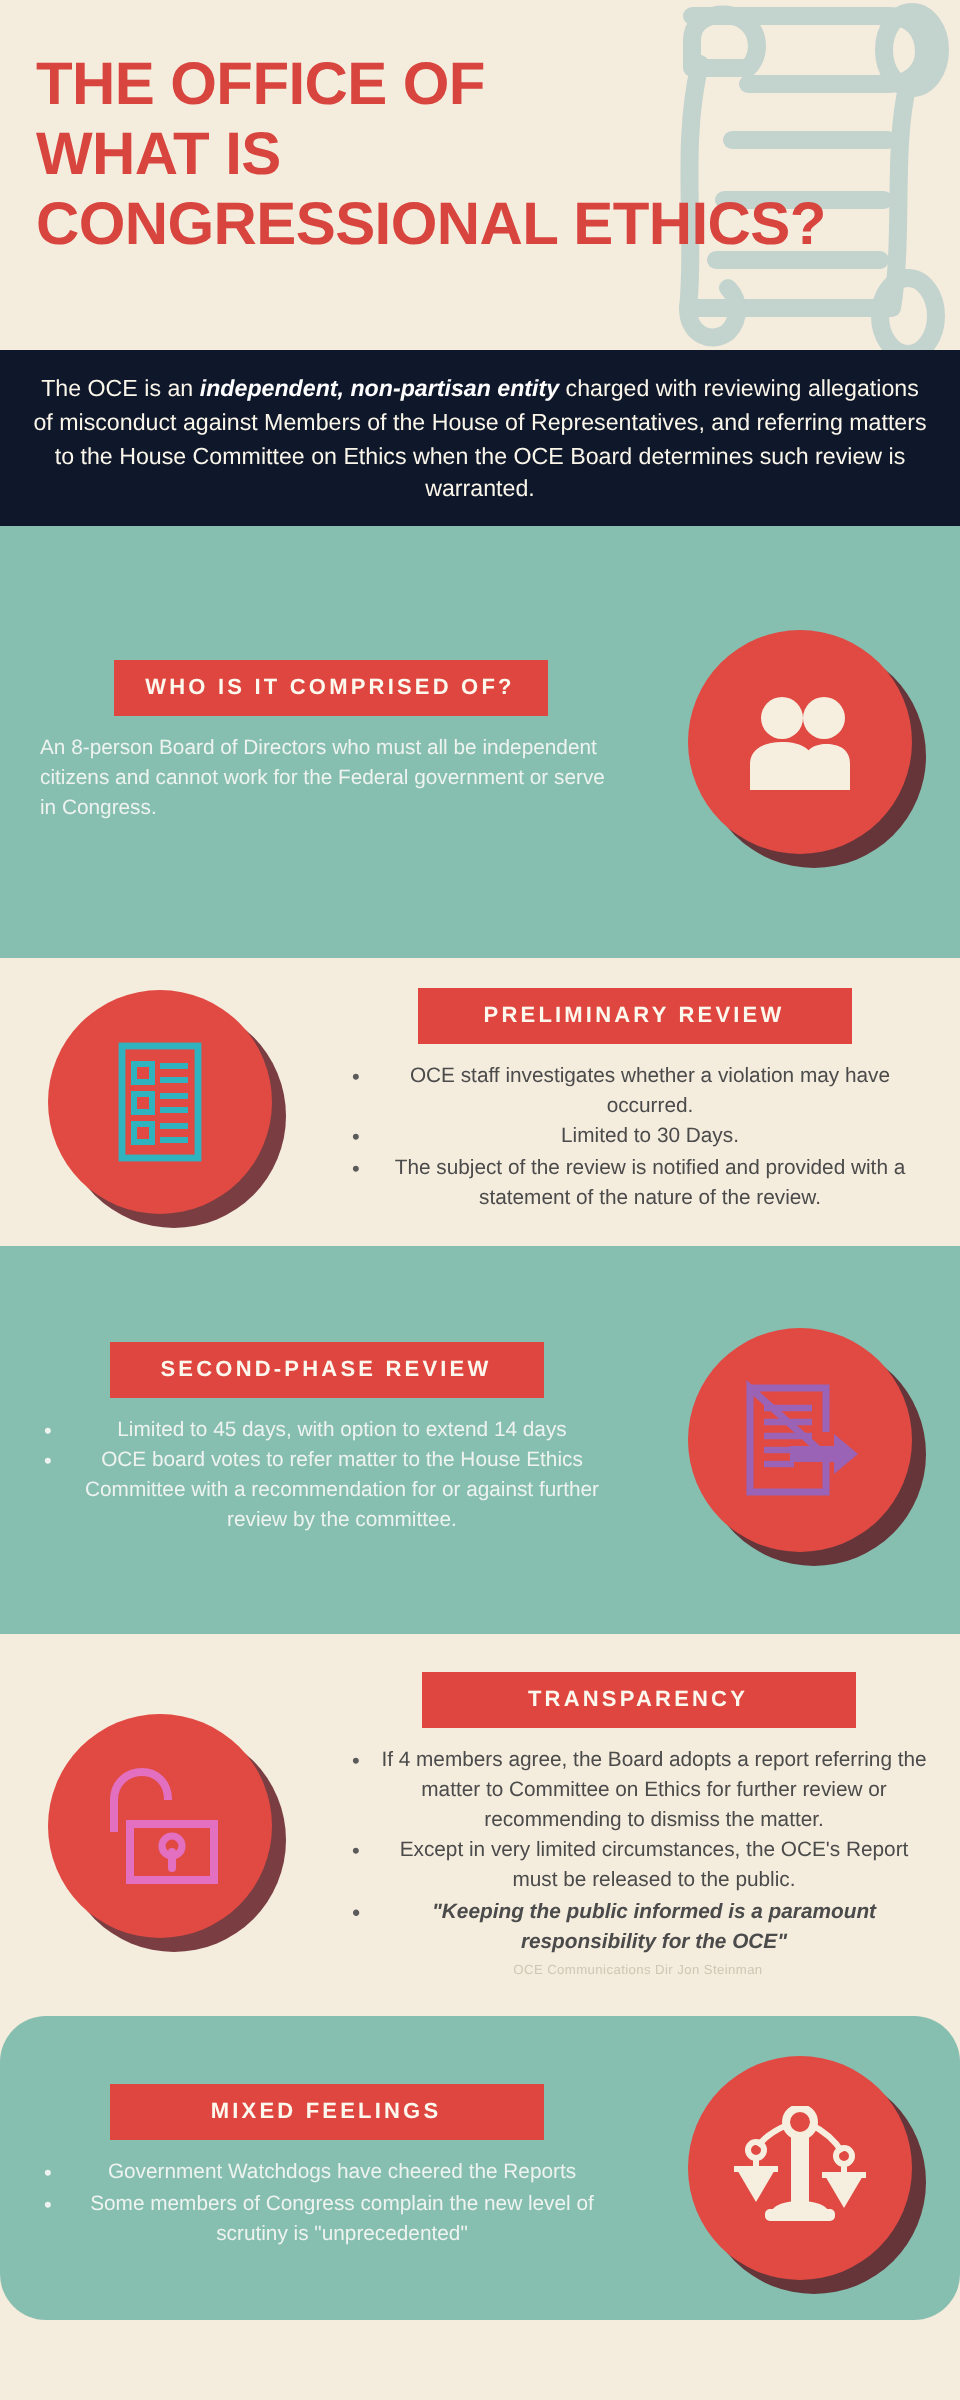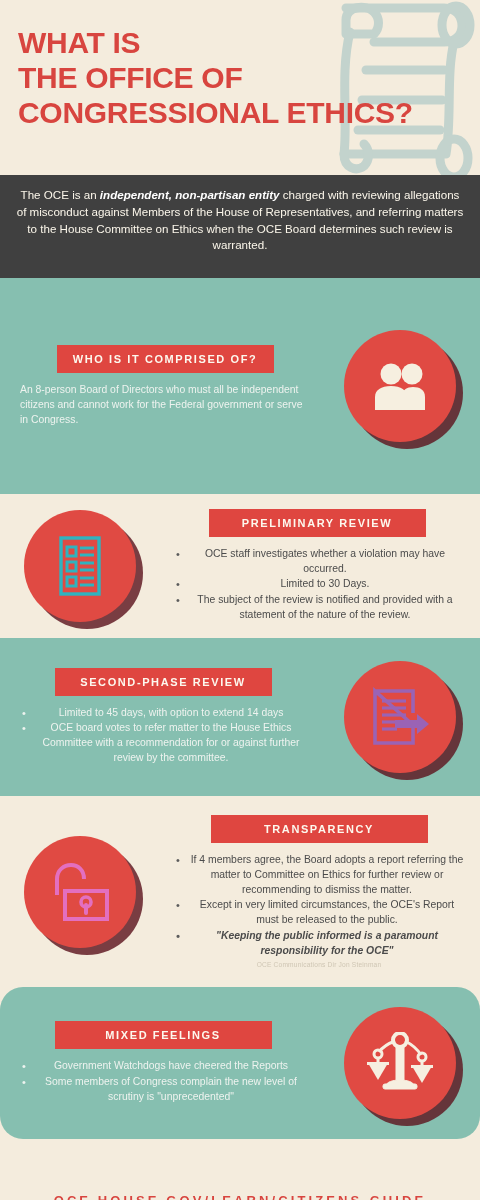--- a/index.html
+++ b/index.html
@@ -20,22 +20,22 @@
     font-weight:bold;color:#d8453f;
     letter-spacing:-0.3px;
     z-index:3;
     text-transform:uppercase;
   }
   .title span{display:block;white-space:nowrap;}
   .scroll-icon{position:absolute;right:-4px;top:-2px;z-index:2;}
 
   
   .intro{
-    background:#404040;
-    padding:12px 16px 24px 16px;
+    background:#0f172a;
+    padding:12px 16px 9px 16px;
     color:#fbf6ea;
     text-align:center;
     font-size:11.6px;
     line-height:1.45;
   }
   .intro b{font-weight:bold;font-style:italic;color:#fff;}
 
   
   .sec{position:relative;overflow:hidden;}
   .sec.teal{background:#86bfb0;}
@@ -127,22 +127,22 @@
           <path d="M46 34 C36 74, 44 120, 40 156 L142 156 C148 120, 142 76, 150 44"></path>
           <path d="M40 156 C40 170, 52 174, 60 168 C66 162, 66 152, 60 146"></path>
           <ellipse cx="150" cy="160" rx="14" ry="19"></ellipse>
           <path d="M62 72 L140 72"></path>
           <path d="M58 102 L138 102"></path>
           <path d="M54 132 L136 132"></path>
         </g>
       </svg>
     </div>
     <div class="title">
+      <span>THE OFFICE OF</span>
       <span>WHAT IS</span>
-      <span>THE OFFICE OF</span>
       <span>CONGRESSIONAL ETHICS?</span>
     </div>
   </div>
 
   <div class="intro">
     <span>The OCE is an </span><b>independent, non-partisan entity</b><span> charged with reviewing allegations of misconduct against Members of the House of Representatives, and referring matters to the House Committee on Ethics when the OCE Board determines such review is warranted.</span>
   </div>
 
   <div class="sec teal" style="height:216px;">
 
@@ -195,21 +195,21 @@
         <div class="chip">PRELIMINARY REVIEW</div>
         <ul class="bul body-txt">
           <li>OCE staff investigates whether a violation may have occurred.</li>
           <li>Limited to 30 Days.</li>
           <li>The subject of the review is notified and provided with a statement of the nature of the review.</li>
         </ul>
       </div>
     </div>
   </div>
 
-  <div class="sec teal" style="height:158px;">
+  <div class="sec teal" style="height:194px;">
 
     <div class="row">
       <div class="col-text" style="padding-left:16px;">
         <div class="chip">SECOND-PHASE REVIEW</div>
         <ul class="bul body-txt">
           <li>Limited to 45 days, with option to extend 14 days</li>
           <li>OCE board votes to refer matter to the House Ethics Committee with a recommendation for or against further review by the committee.</li>
         </ul>
       </div>
       <div class="col-icon">

